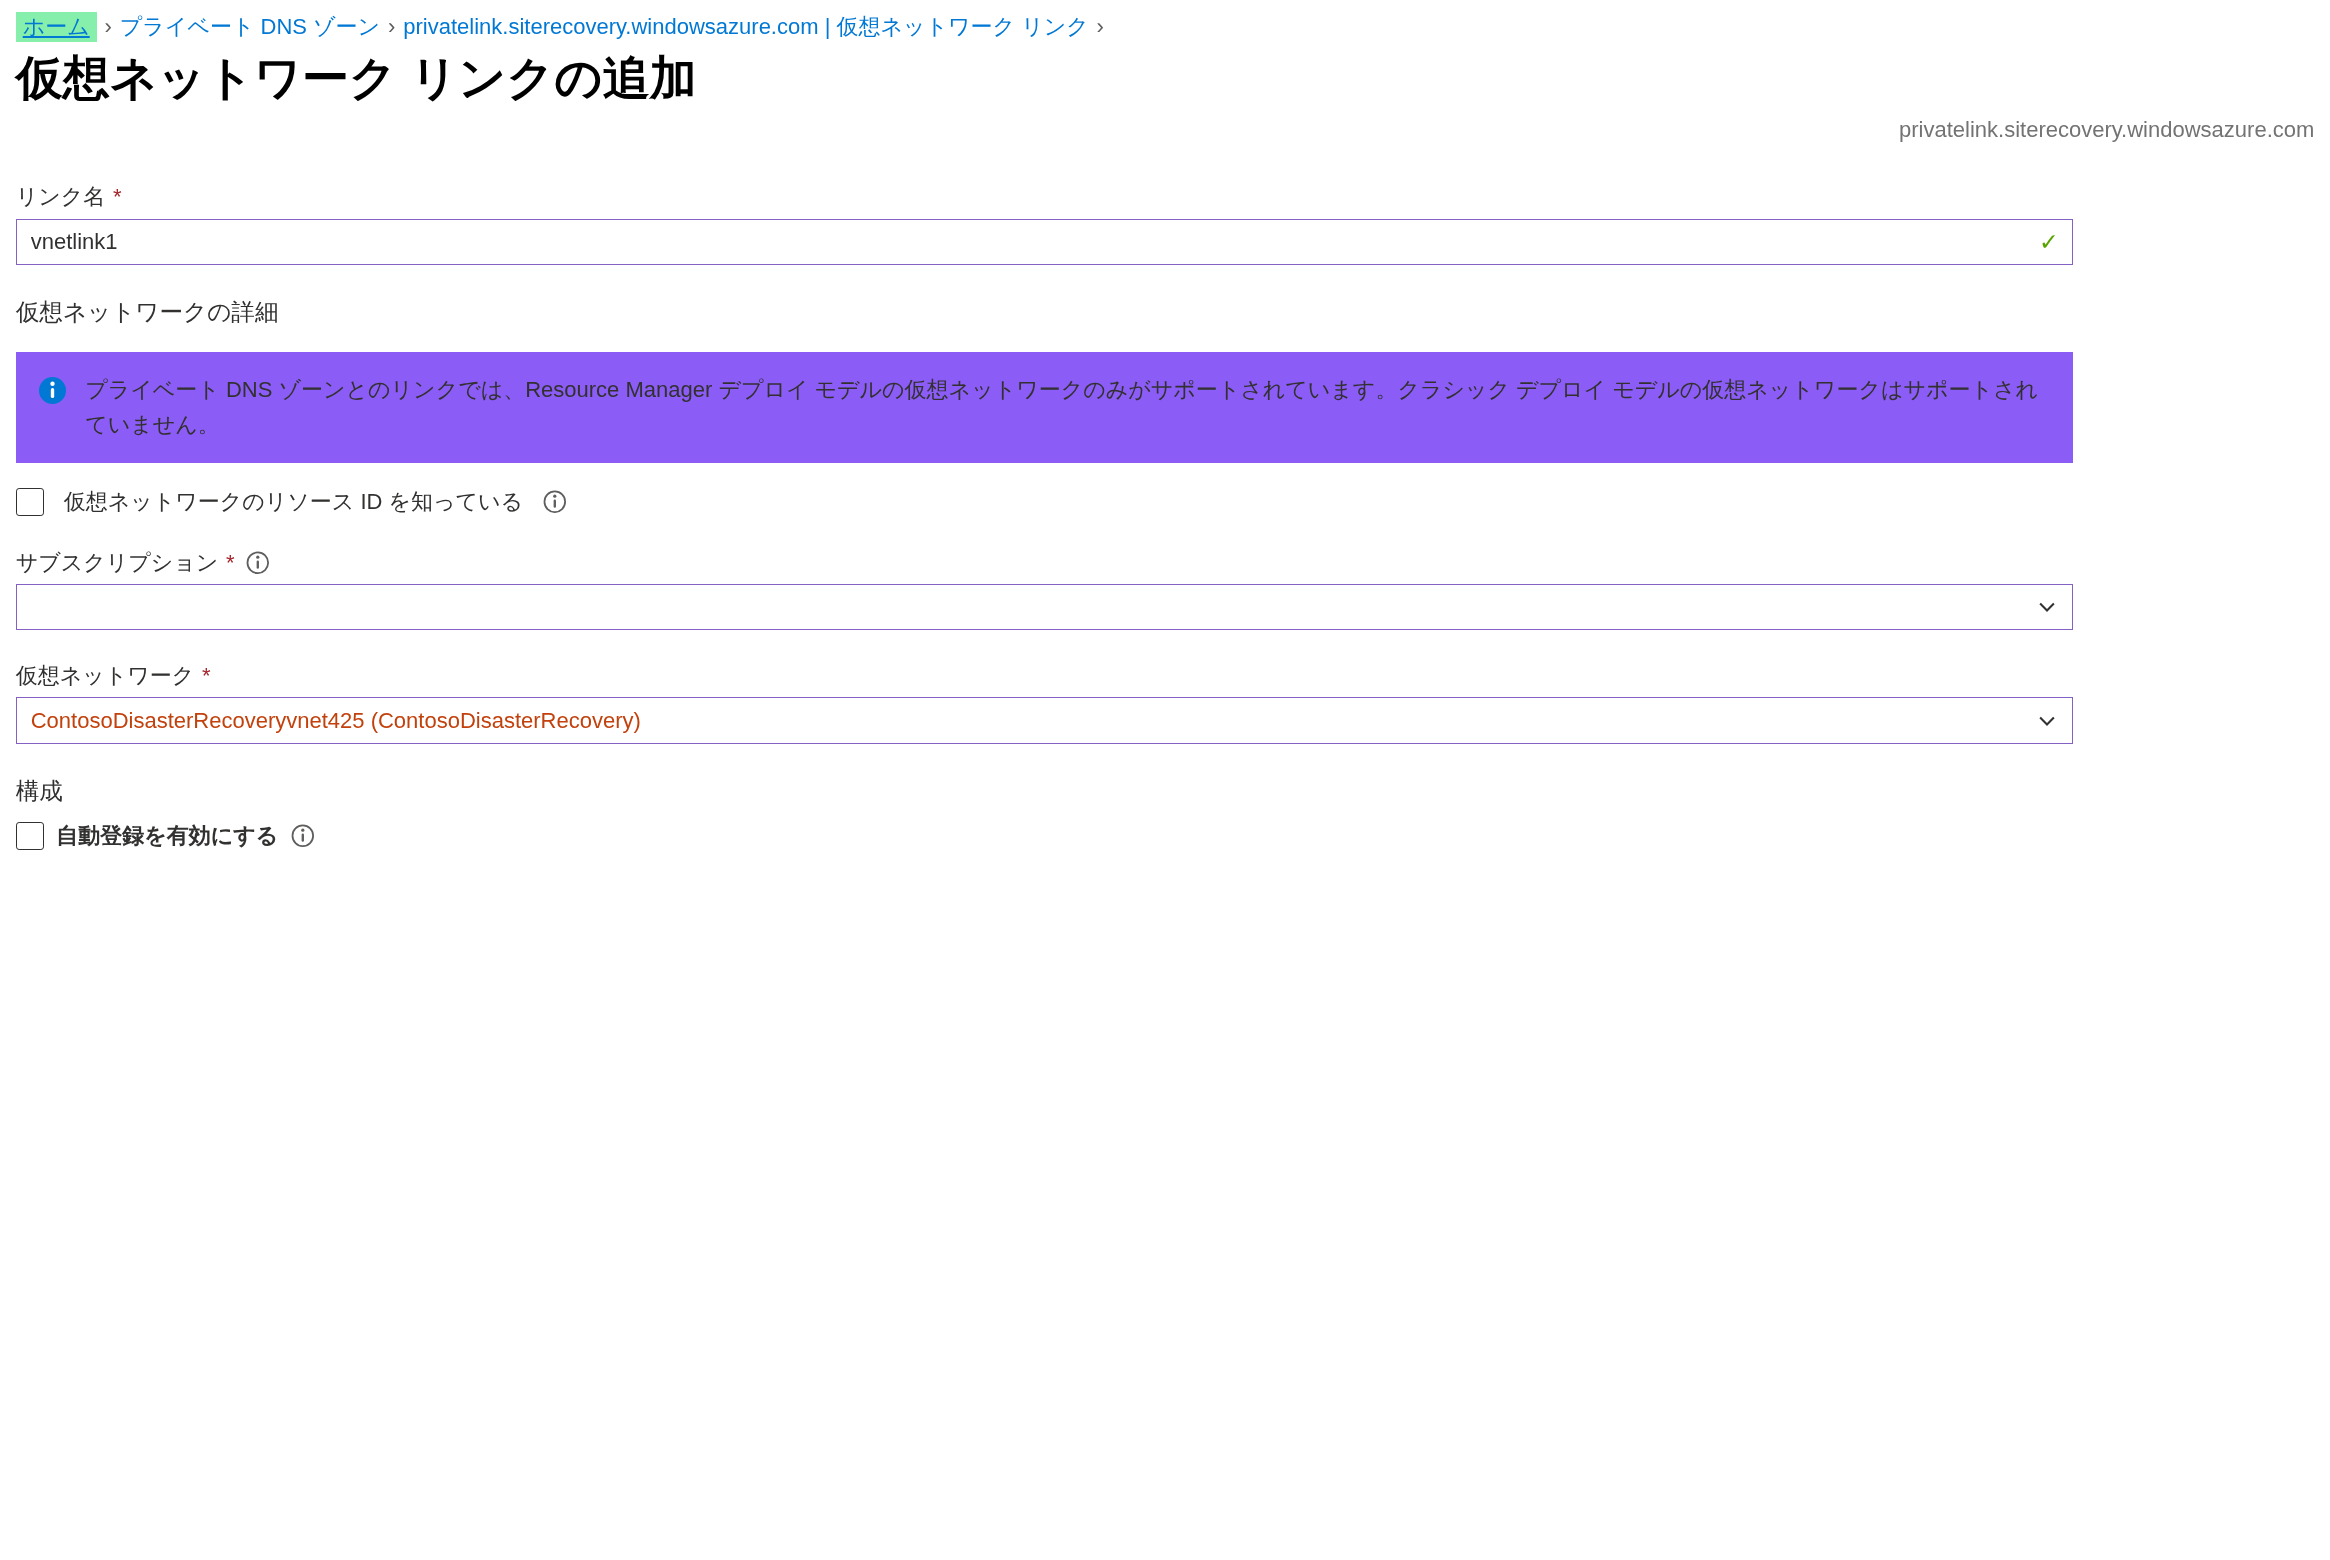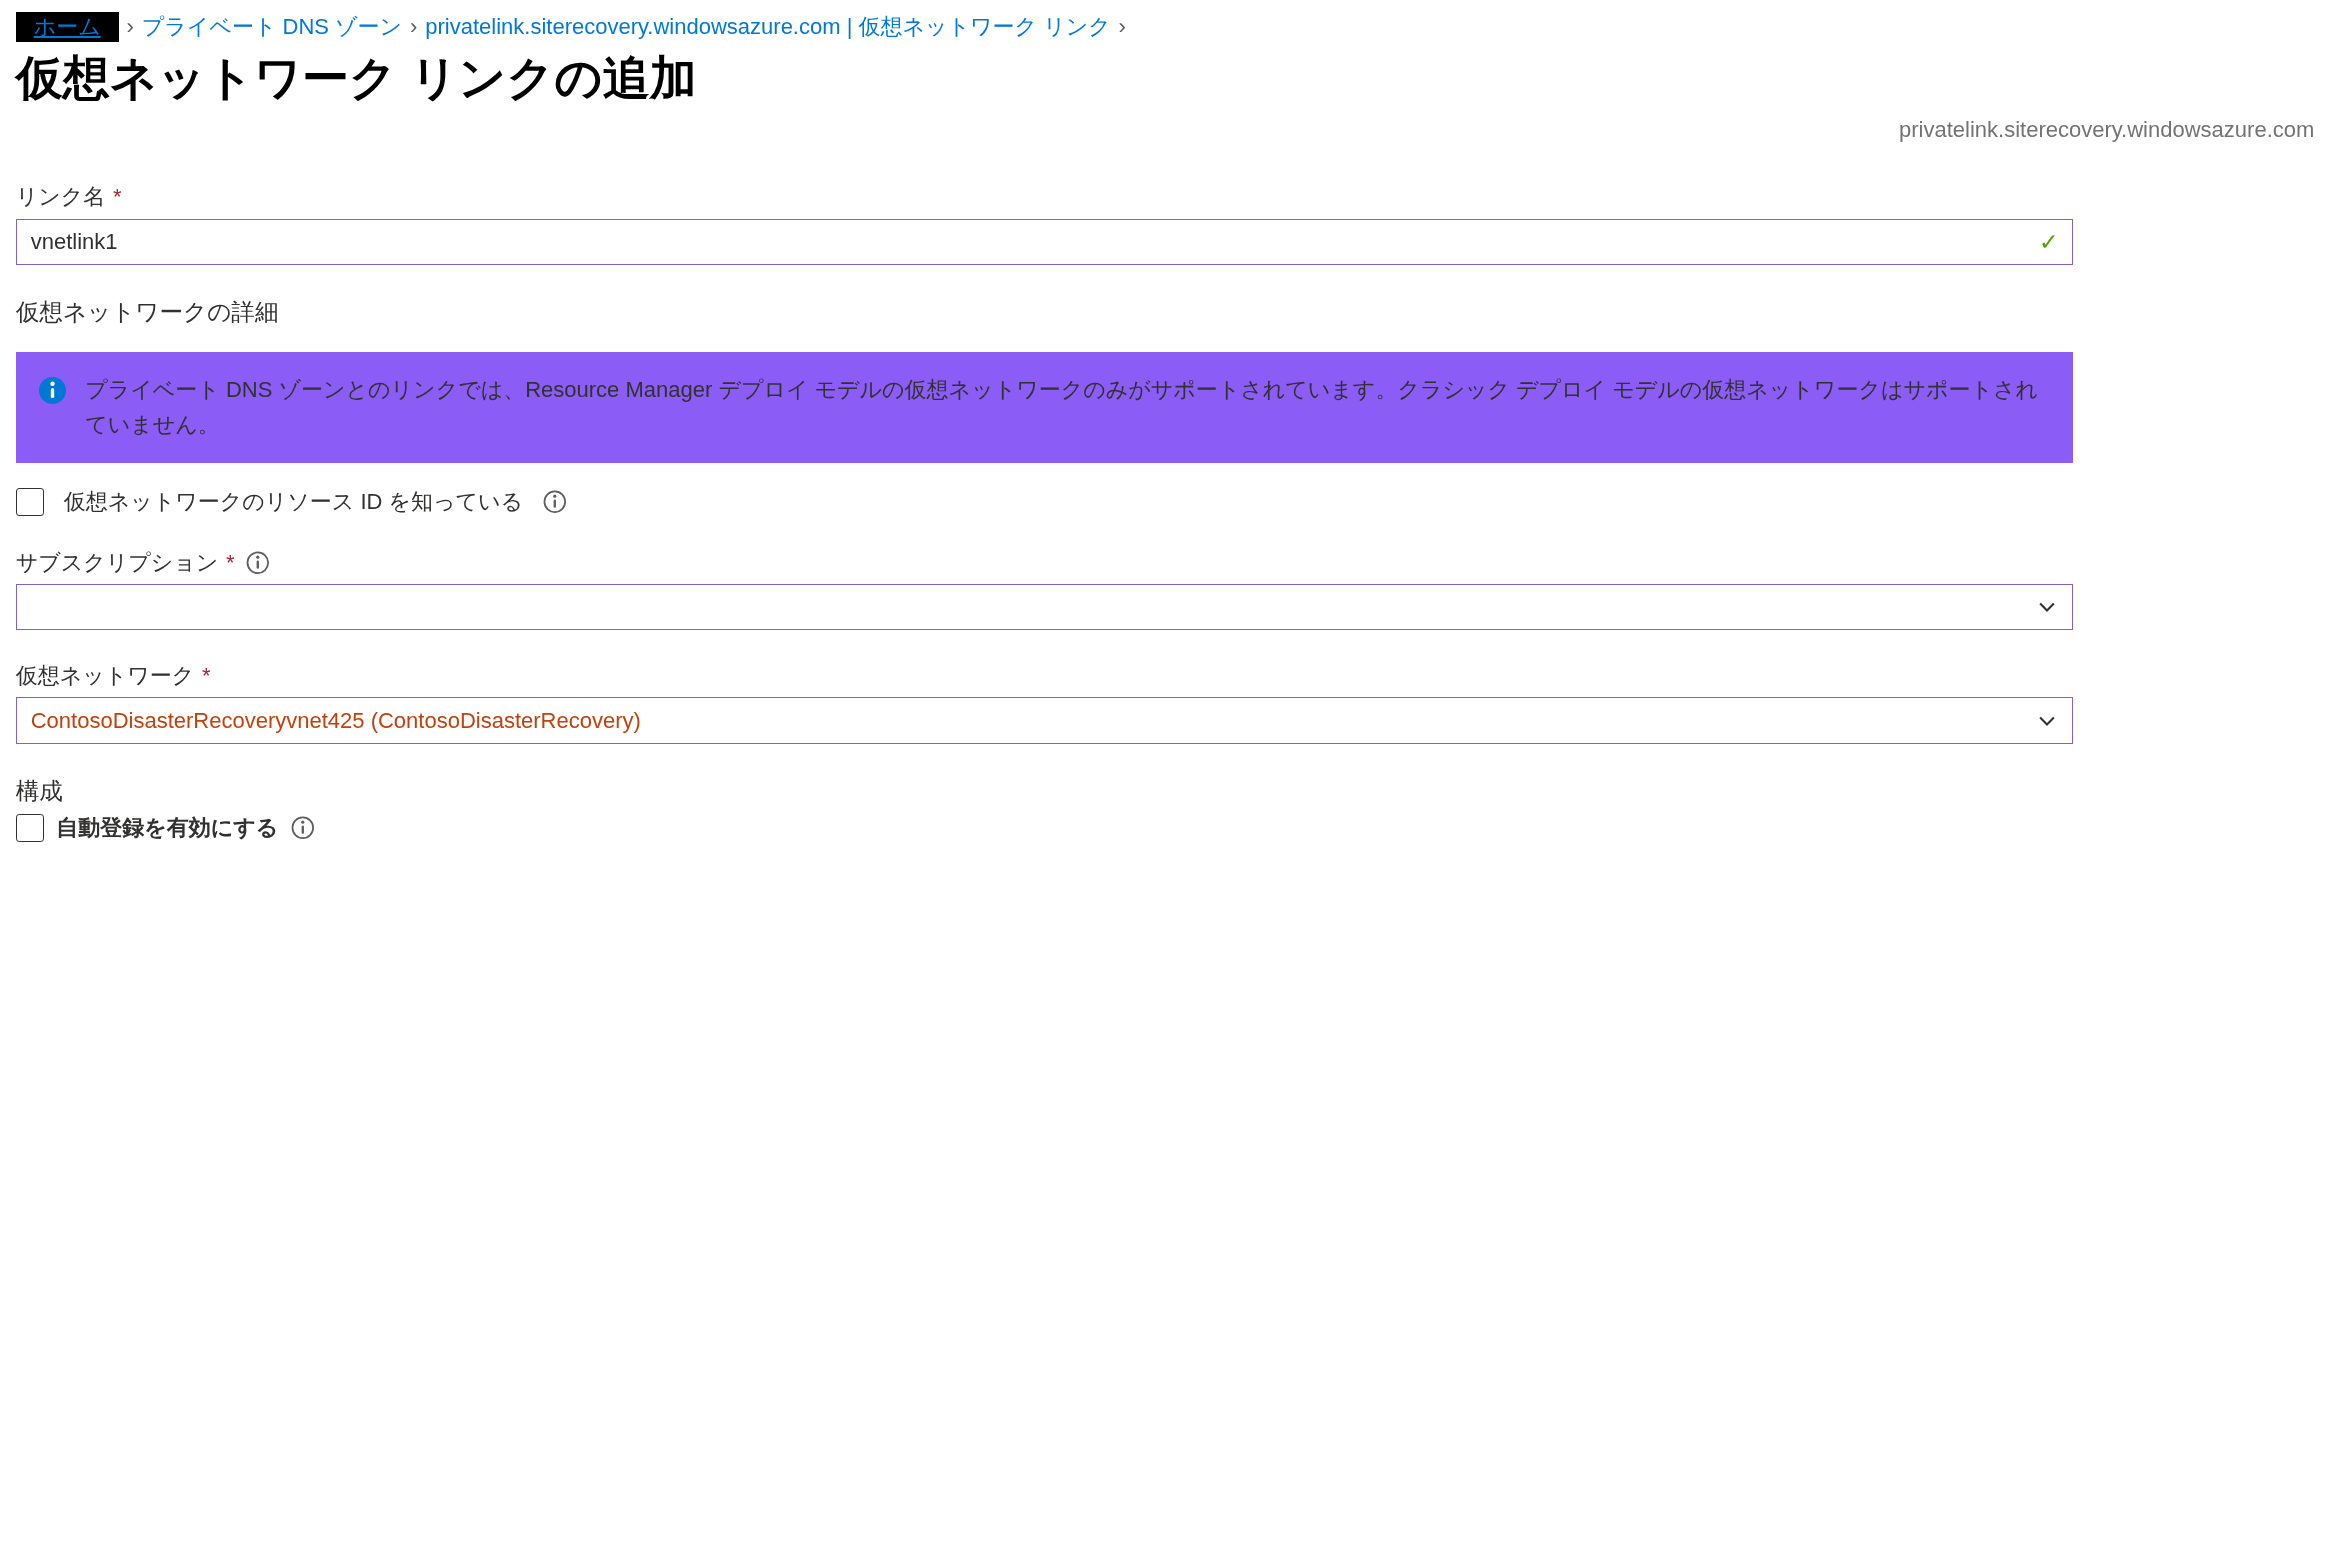--- a/index.html
+++ b/index.html
@@ -21,22 +21,22 @@
       flex-wrap: wrap;
       gap: 7.9px;
       font-size: 22px;
     }
     .breadcrumb a {
       color: #0078d4;
       text-decoration: none;
       cursor: pointer;
     }
     .breadcrumb a.home {
-      background: #000000;
-      padding: 0 18px;
+      background: #86efac;
+      padding: 0 7px;
       text-decoration: underline;
     }
     .breadcrumb .sep {
       color: #605e5c;
       font-size: 22px;
     }
     .page-title {
       font-size: 47px;
       font-weight: 600;
       color: #000000;
@@ -162,21 +162,21 @@
     }
     .config-heading {
       font-size: 23.6px;
       margin-top: 31px;
       color: #323130;
     }
     .autoreg-row {
       display: flex;
       align-items: center;
       gap: 12.6px;
-      margin-top: 6px;
+      margin-top: 14px;
       font-size: 22px;
     }
     .autoreg-row .label-bold {
       font-weight: 600;
     }
   </style>
 </head>
 <body>
 
 <nav class="breadcrumb">

